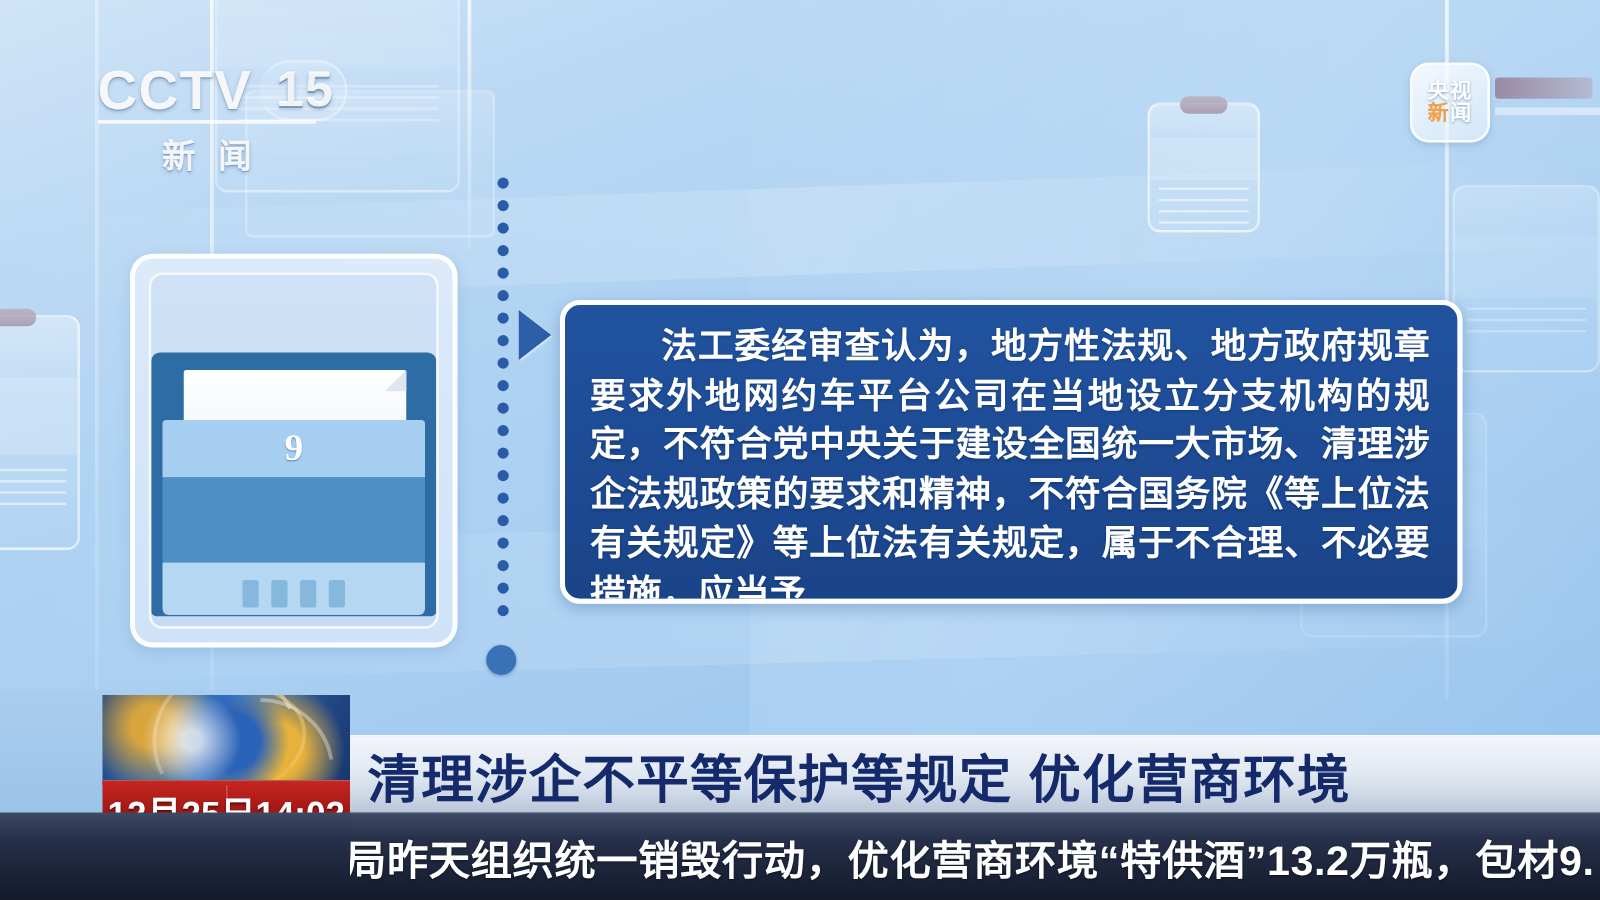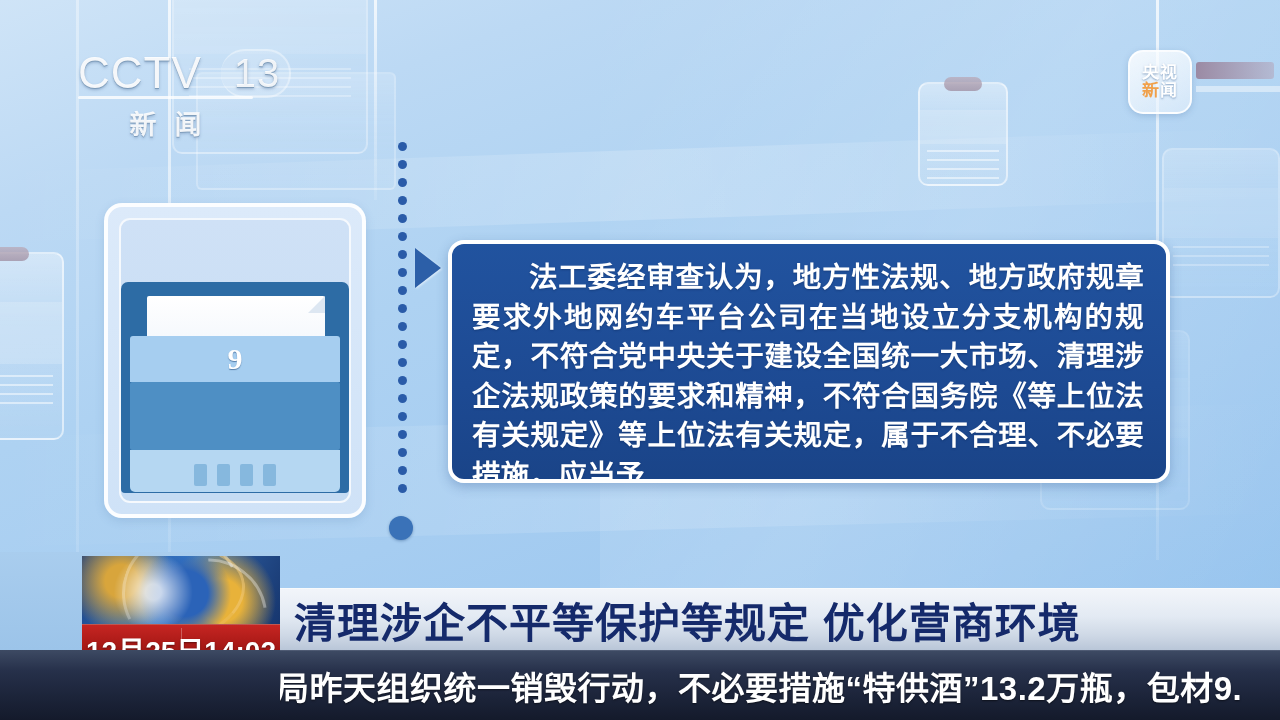--- a/index.html
+++ b/index.html
@@ -66,24 +66,24 @@
   .bg-card.c-right3 { left:1040px;top:330px;  width:150px; height:180px; opacity:.28; }
 
   
   .vline { position:absolute; top:0; width:3px; height:560px;
            background:linear-gradient(180deg, rgba(255,255,255,.75), rgba(255,255,255,.1)); }
 
   
   #cctv-logo { position:absolute; left:78px; top:48px; width:200px; height:90px; }
   #cctv-logo .wordmark {
     font-family:"Liberation Sans", sans-serif;
-    font-size:44px; font-weight:400; letter-spacing:1px;
+    font-size:44px; font-weight:700; letter-spacing:1px;
     color:rgba(255,255,255,.92);
     text-shadow:0 1px 0 rgba(120,150,180,.85), 0 2px 3px rgba(90,120,160,.5);
-    display:flex; align-items:flex-end; gap:17px;
+    display:flex; align-items:flex-start; gap:4px;
   }
   #cctv-logo .num-pill {
     display:inline-block;
     padding:0 9px 0 13px;
     border-radius:24px;
     font-size:40px;
     color:rgba(255,255,255,.88);
     background:rgba(255,255,255,.12);
     border:2px solid rgba(255,255,255,.35);
     border-left:none;
@@ -360,21 +360,21 @@
         <i></i>
       </div>
   </div>
   <div class="bg-card c-right3">
     <div class="band"></div>
   </div>
 
   <div id="cctv-logo">
     <div class="wordmark">
       <span>CCTV</span>
-      <span class="num-pill">13</span>
+      <span class="num-pill">15</span>
     </div>
     <div class="underline"></div>
     <div class="sub">新闻</div>
   </div>
 
   <div id="watermark">
     <div class="wm-row wm-a">央视</div>
     <div class="wm-row wm-b">
       <span class="o">新</span><span class="w">闻</span>
     </div>
@@ -443,17 +443,17 @@
       <div class="sep"></div>
     </div>
 
 
     <div id="headline-bar">
       <span>清理涉企不平等保护等规定 优化营商环境</span>
     </div>
 
     <div id="ticker-left-cap"></div>
     <div id="ticker-bar">
-      <span>局昨天组织统一销毁行动，不必要措施“特供酒”13.2万瓶，包材9.</span>
+      <span>局昨天组织统一销毁行动，优化营商环境“特供酒”13.2万瓶，包材9.</span>
     </div>
   </div>
 
 </div>
 
 </body></html>

